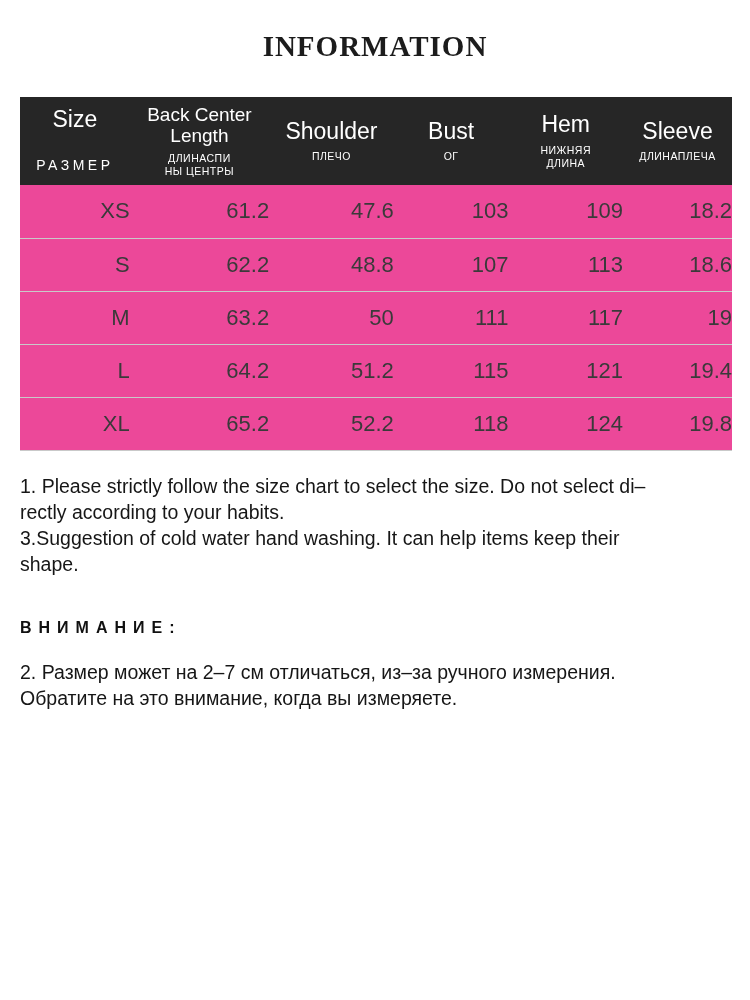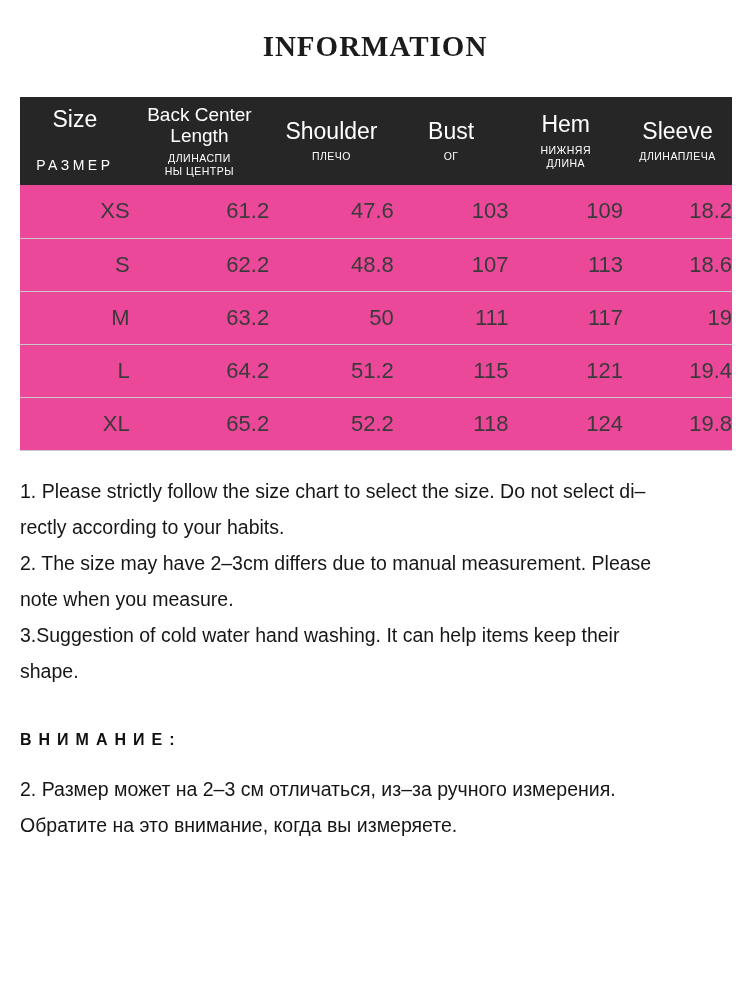--- a/index.html
+++ b/index.html
@@ -66,21 +66,21 @@
 
   .note-heading {
     font-size: 23px;
     font-weight: 700;
     margin-top: 44px;
     color: #111111;
   }
   .para-block { margin-top: 22px; }
   .para {
     font-size: 19.5px;
-    line-height: 36px;
+    line-height: 26px;
     white-space: pre-line;
     color: #161616;
   }
   .attention-heading {
     font-size: 16px;
     font-weight: 700;
     letter-spacing: 7px;
     margin-top: 42px;
     color: #111111;
   }
@@ -172,25 +172,23 @@
         <td>118</td>
         <td>124</td>
         <td>19.8</td>
       </tr>
     </tbody>
   </table>
 
   <div class="para-block">
     <div class="para">1. Please strictly follow the size chart  to select the size. Do not select di–
 rectly according to your habits.</div>
-    <div class="para">2. The size may have 2–3cm differs due to manual measurement. Please
-note when you measure.</div>
     <div class="para">3.Suggestion of cold water hand washing. It can help items keep their
 shape.</div>
   </div>
 
   <div class="attention-heading">ВНИМАНИЕ:</div>
   <div class="para-block">
-    <div class="para">2. Размер может на 2–3 см отличаться, из–за ручного измерения.
+    <div class="para">2. Размер может на 2–7 см отличаться, из–за ручного измерения.
 Обратите на это внимание, когда вы измеряете.</div>
   </div>
 
 </div>
 
 </body></html>

